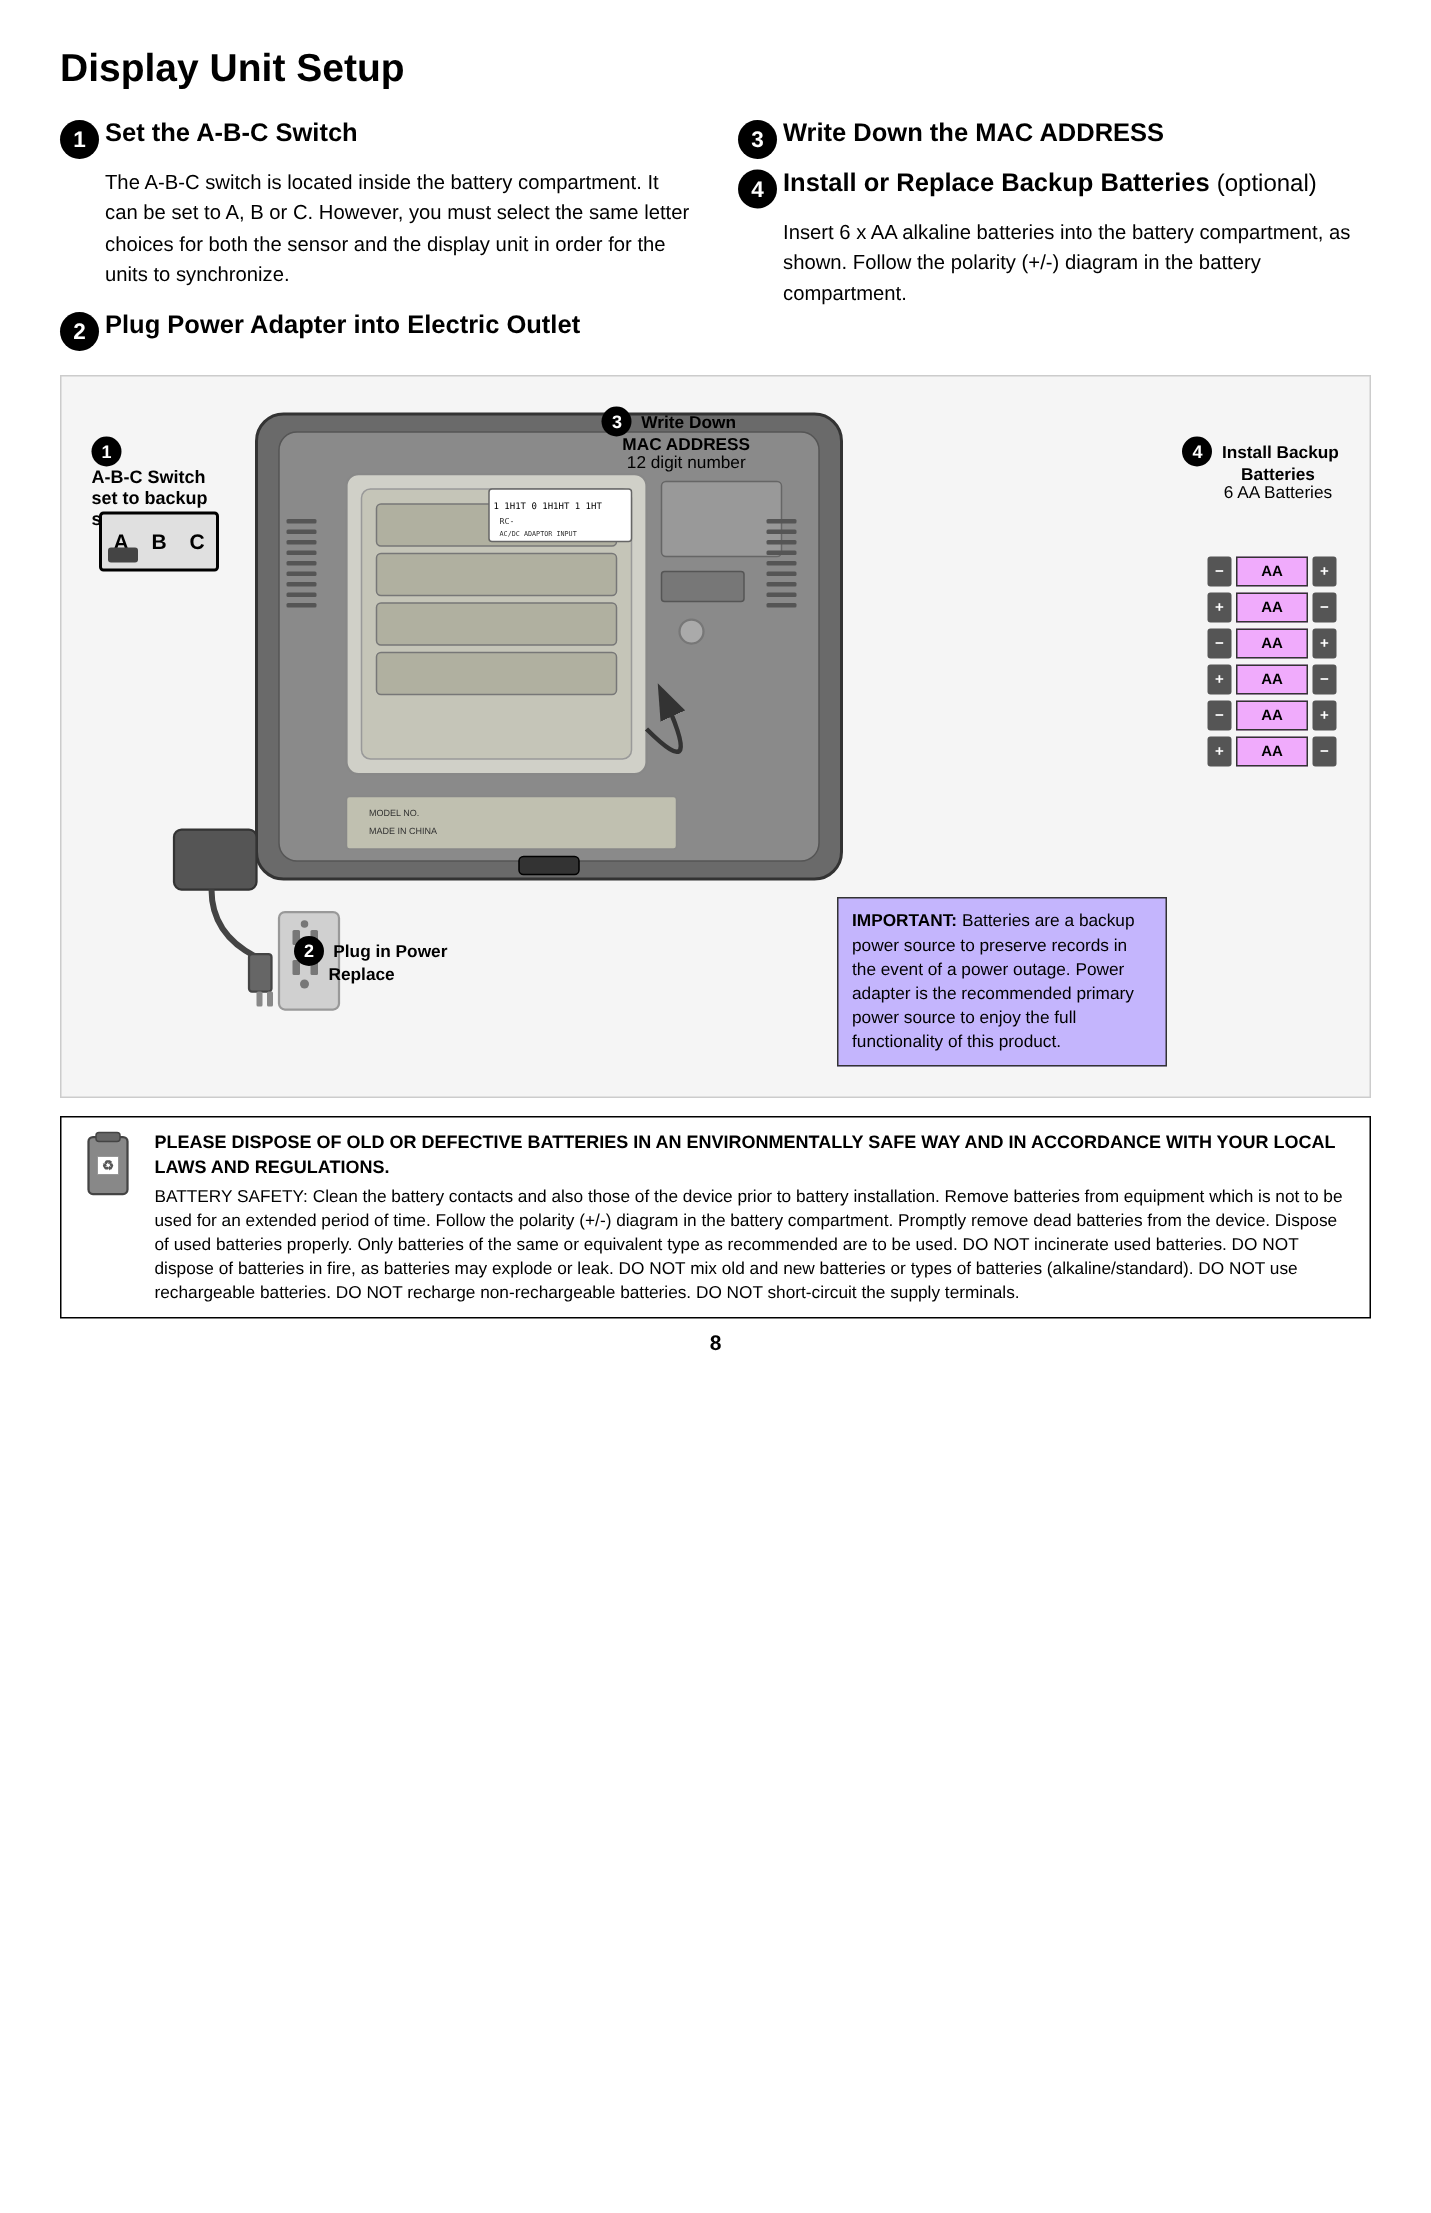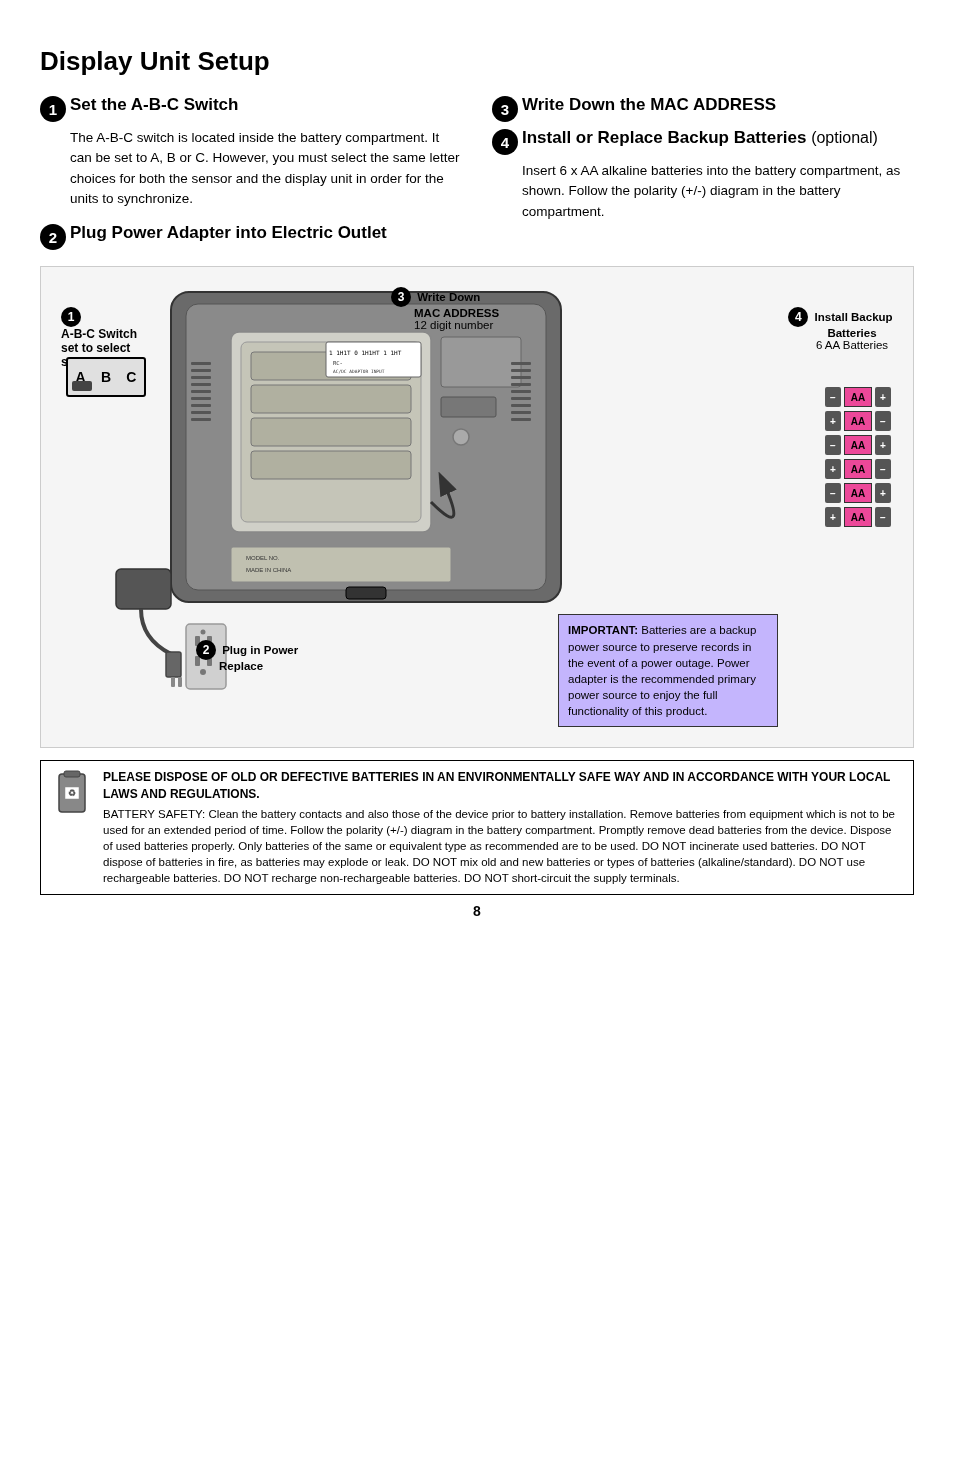--- a/index.html
+++ b/index.html
@@ -12,21 +12,20 @@
       color: #000;
       padding: 30px 40px 20px 40px;
     }
 
     
     .page-title {
       font-size: 26px;
       font-weight: 900;
       margin-bottom: 18px;
       font-family: Arial Black, Arial, sans-serif;
-      margin-top: 16px;
     }
 
     
     .steps-container {
       display: flex;
       gap: 30px;
       margin-bottom: 10px;
     }
     .steps-left, .steps-right {
       flex: 1;
@@ -140,20 +139,21 @@
     }
 
     
     .callout-mac {
       position: absolute;
       top: 15px;
       left: 320px;
       font-size: 11.5px;
       font-weight: bold;
       width: 110px;
+      text-align: center;
     }
     .callout-mac .num {
       width: 20px;
       height: 20px;
       border-radius: 50%;
       background: #000;
       color: #fff;
       font-size: 12px;
       font-weight: 900;
       display: inline-flex;
@@ -208,29 +208,29 @@
       background: #555;
       border-radius: 2px;
       display: flex;
       align-items: center;
       justify-content: center;
       color: #fff;
       font-size: 10px;
       font-weight: bold;
     }
     .battery-label {
-      width: 28px;
+      width: 48px;
       height: 20px;
       border: 1.5px solid #333;
       display: flex;
       align-items: center;
       justify-content: center;
       font-size: 10px;
       font-weight: bold;
-      background: #ec4899;
+      background: #f0abfc;
     }
 
     
     .callout-power {
       position: absolute;
       left: 145px;
       bottom: 65px;
       font-size: 11.5px;
       font-weight: bold;
     }
@@ -345,21 +345,21 @@
     <div class="step-body">Insert 6 x AA alkaline batteries into the battery compartment, as shown. Follow the polarity (+/-) diagram in the battery compartment.</div>
   </div>
 </div>
 
 <div class="diagram-section">
   <div class="device-illustration">
 
     <div class="callout-abc">
       <span class="num">1</span><br>
       <span style="font-weight:bold;">A-B-C Switch</span><br>
-      <span>set to select</span><br>
+      <span>set to backup</span><br>
       <span>sensor</span>
     </div>
 
     <div class="abc-switch-box">
       <span>A</span>
         <span>B</span>
         <span>C</span>
       <div class="selected-indicator"></div>
     </div>
 

